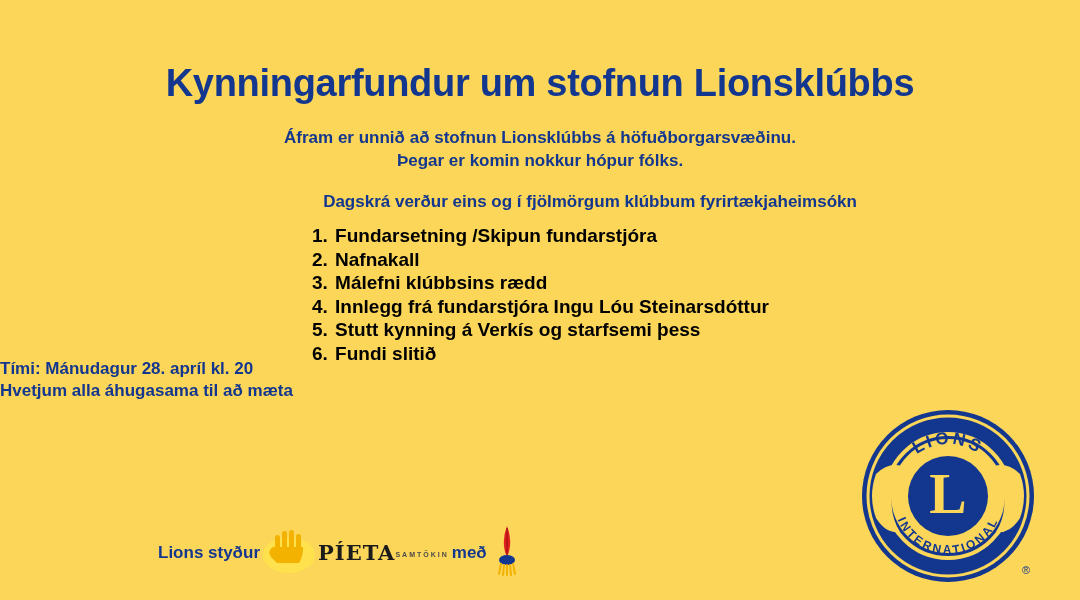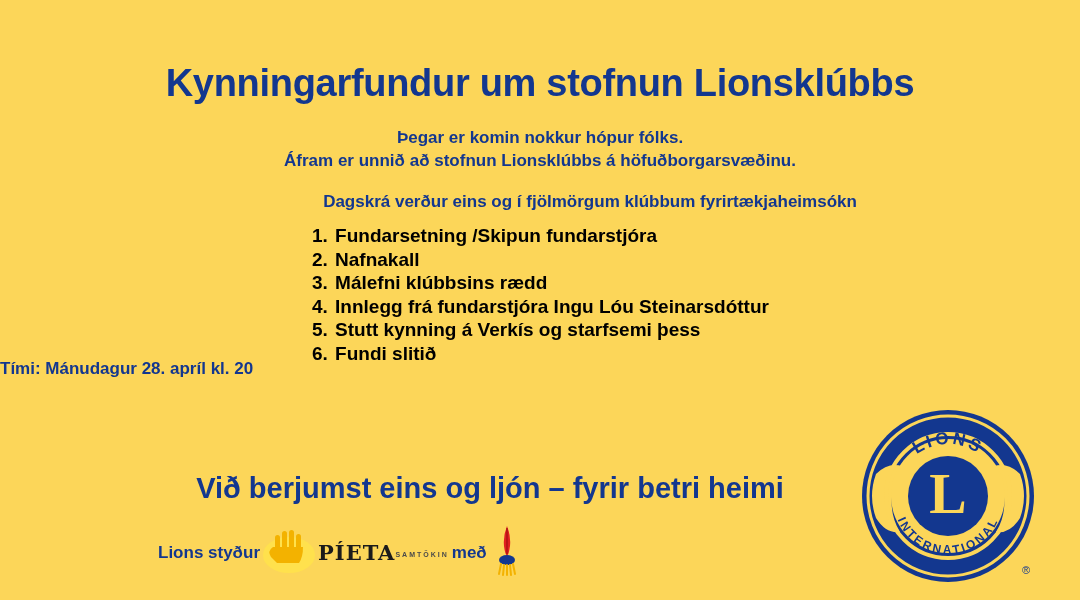--- a/index.html
+++ b/index.html
@@ -133,42 +133,42 @@
   }
 </style>
 </head>
 <body>
 
 <div class="poster">
 
   <div class="title">Kynningarfundur um stofnun Lionsklúbbs</div>
 
   <div class="intro">
+    <div>Áfram er unnið að stofnun Lionsklúbbs á höfuðborgarsvæðinu.</div>
     <div>Þegar er komin nokkur hópur fólks.</div>
-    <div>Áfram er unnið að stofnun Lionsklúbbs á höfuðborgarsvæðinu.</div>
   </div>
 
   <div class="agenda-head">Dagskrá verður eins og í fjölmörgum klúbbum fyrirtækjaheimsókn</div>
 
   <div class="agenda-wrap">
     <ol class="agenda">
       <li>Fundarsetning /Skipun fundarstjóra</li>
       <li>Nafnakall</li>
       <li>Málefni klúbbsins rædd</li>
       <li>Innlegg frá fundarstjóra Ingu Lóu Steinarsdóttur</li>
       <li>Stutt kynning á Verkís og starfsemi þess</li>
       <li>Fundi slitið</li>
     </ol>
   </div>
 
   <div class="details">
     <div>Tími: Mánudagur 28. apríl kl. 20</div>
-  </div>
-
-  <div class="slogan">Við berjumst eins og ljón – fyrir betri heimi</div>
+    <div>Hvetjum alla áhugasama til að mæta</div>
+  </div>
+
 
   <div class="footer">
     <span>Lions styður</span>
 
     <span class="hand-icon">
       <svg width="52" height="46" viewBox="0 0 52 46">
         <ellipse cx="26" cy="28" rx="26" ry="18" fill="#ffe14d"></ellipse>
         <g fill="#f3b200">
           <rect x="12" y="8" width="5" height="20" rx="2.5"></rect>
           <rect x="19" y="4" width="5" height="24" rx="2.5"></rect>

